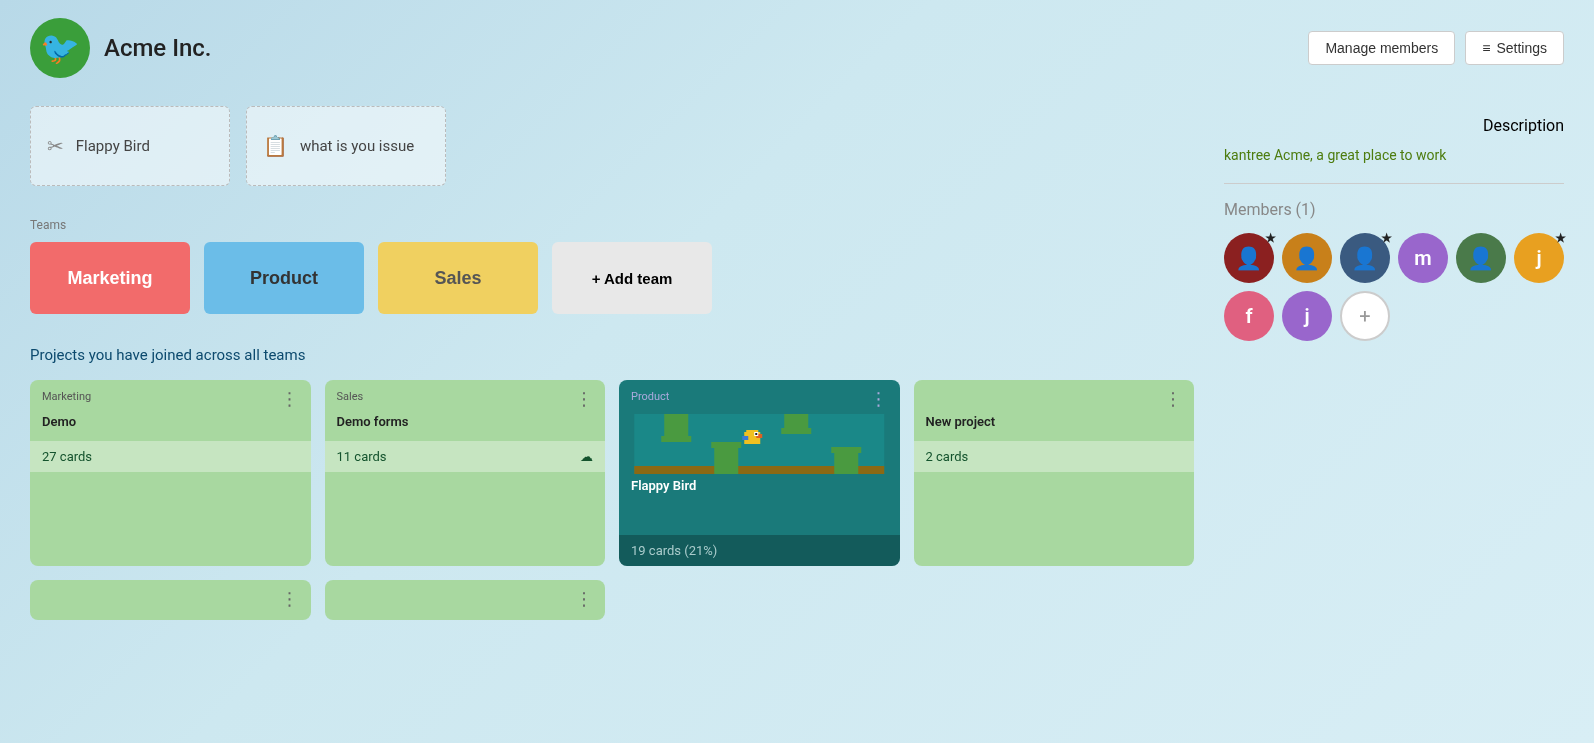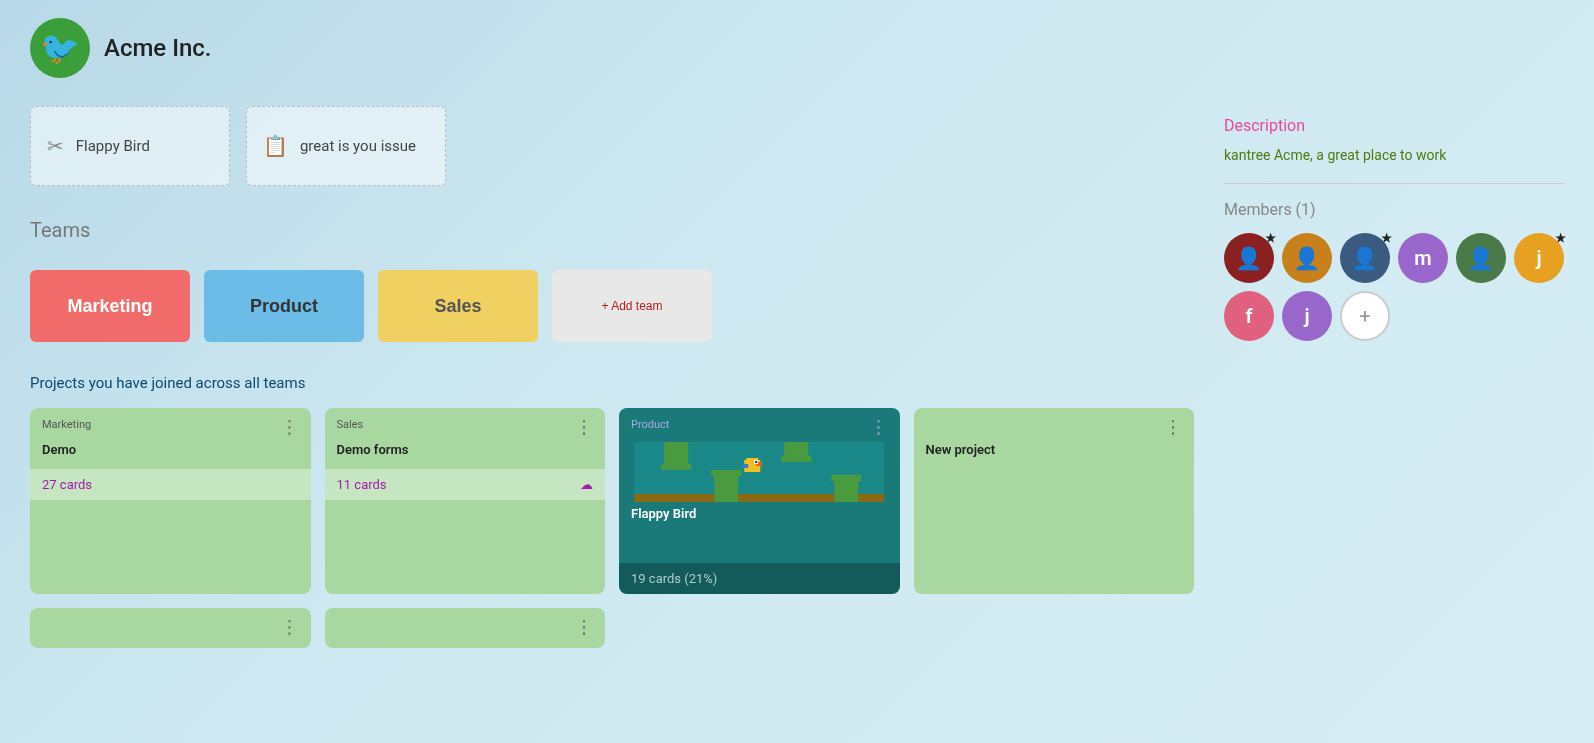--- a/index.html
+++ b/index.html
@@ -89,23 +89,23 @@
     .board-card-icon {
       font-size: 20px;
       color: #888;
     }
     .board-card-label {
       font-size: 15px;
       color: #444;
     }
     
     .section-title {
-      font-size: 20px;
+      font-size: 12px;
       color: #777;
-      margin-bottom: 28px;
+      margin-bottom: 10px;
       font-weight: 400;
     }
     .teams-row {
       display: flex;
       gap: 14px;
       margin-bottom: 32px;
       flex-wrap: wrap;
     }
     .team-btn {
       width: 160px;
@@ -115,23 +115,23 @@
       font-size: 18px;
       font-weight: 600;
       cursor: pointer;
       color: white;
     }
     .team-btn.marketing { background: #f26b6b; }
     .team-btn.product { background: #6bbde8; color: #333; }
     .team-btn.sales { background: #f0d060; color: #555; }
     .team-btn.add {
       background: #e8e8e8;
-      color: #b91c1c;
-      font-size: 12px;
-      font-weight: 400;
+      color: #000000;
+      font-size: 15px;
+      font-weight: 700;
     }
     
     .projects-title {
       font-size: 15px;
       color: #0c4a6e;
       margin-bottom: 16px;
     }
     .projects-grid {
       display: grid;
       grid-template-columns: repeat(4, 1fr);
@@ -158,21 +158,21 @@
     .project-name {
       font-size: 13px;
       font-weight: 600;
       color: #222;
       padding: 0 12px 4px;
     }
     .project-footer {
       background: rgba(255,255,255,0.35);
       padding: 8px 12px;
       font-size: 13px;
-      color: #a21caf;
+      color: #14532d;
       display: flex;
       align-items: center;
       gap: 6px;
       margin-top: 8px;
     }
     .dots-menu {
       font-size: 18px;
       color: #666;
       cursor: pointer;
       line-height: 1;
@@ -190,22 +190,23 @@
       margin-top: 40px;
     }
     
     .sidebar {
       width: 340px;
       flex-shrink: 0;
       padding-top: 10px;
     }
     .sidebar-desc-title {
       font-size: 16px;
-      color: #ec4899;
+      color: #000000;
       margin-bottom: 12px;
+      text-align: right;
     }
     .sidebar-desc-text {
       font-size: 14px;
       color: #4d7c0f;
       margin-bottom: 20px;
     }
     .sidebar-members-title {
       font-size: 16px;
       color: #888;
       margin-bottom: 14px;
@@ -252,33 +253,40 @@
 </head>
 <body>
 
 <div class="header">
   <div class="header-left">
     <div class="logo-circle">
       <span class="logo-bird">🐦</span>
     </div>
     <span class="org-name">Acme Inc.</span>
   </div>
+  <div class="header-right">
+    <button class="btn-outline">Manage members</button>
+    <button class="btn-outline">
+      <span>≡</span>
+      <span>Settings</span>
+    </button>
+  </div>
 </div>
 
 <div class="main-layout">
   <div class="content-area">
 
     <div class="recent-boards">
       <div class="board-card">
         <span class="board-card-icon">✂</span>
         <span class="board-card-label">Flappy Bird</span>
       </div>
       <div class="board-card">
         <span class="board-card-icon">📋</span>
-        <span class="board-card-label">great is you issue</span>
+        <span class="board-card-label">what is you issue</span>
       </div>
     </div>
 
     <div>
       <div class="section-title">Teams</div>
       <div class="teams-row">
         <button class="team-btn marketing">Marketing</button>
         <button class="team-btn product">Product</button>
         <button class="team-btn sales">Sales</button>
         <button class="team-btn add">+ Add team</button>
@@ -347,20 +355,23 @@
             <span>19 cards (21%)</span>
           </div>
         </div>
 
         <div class="project-card">
           <div class="project-card-header">
             <span class="project-team-label"></span>
             <span class="dots-menu">⋮</span>
           </div>
           <div class="project-name">New project</div>
+          <div class="project-footer">
+            <span>2 cards</span>
+          </div>
         </div>
 
       </div>
 
       <div style="display:grid; grid-template-columns: repeat(4,1fr); gap:14px; margin-top:14px;">
         <div class="project-card" style="min-height:40px; height:40px;">
           <div class="project-card-header">
             <span></span>
             <span class="dots-menu">⋮</span>
           </div>

